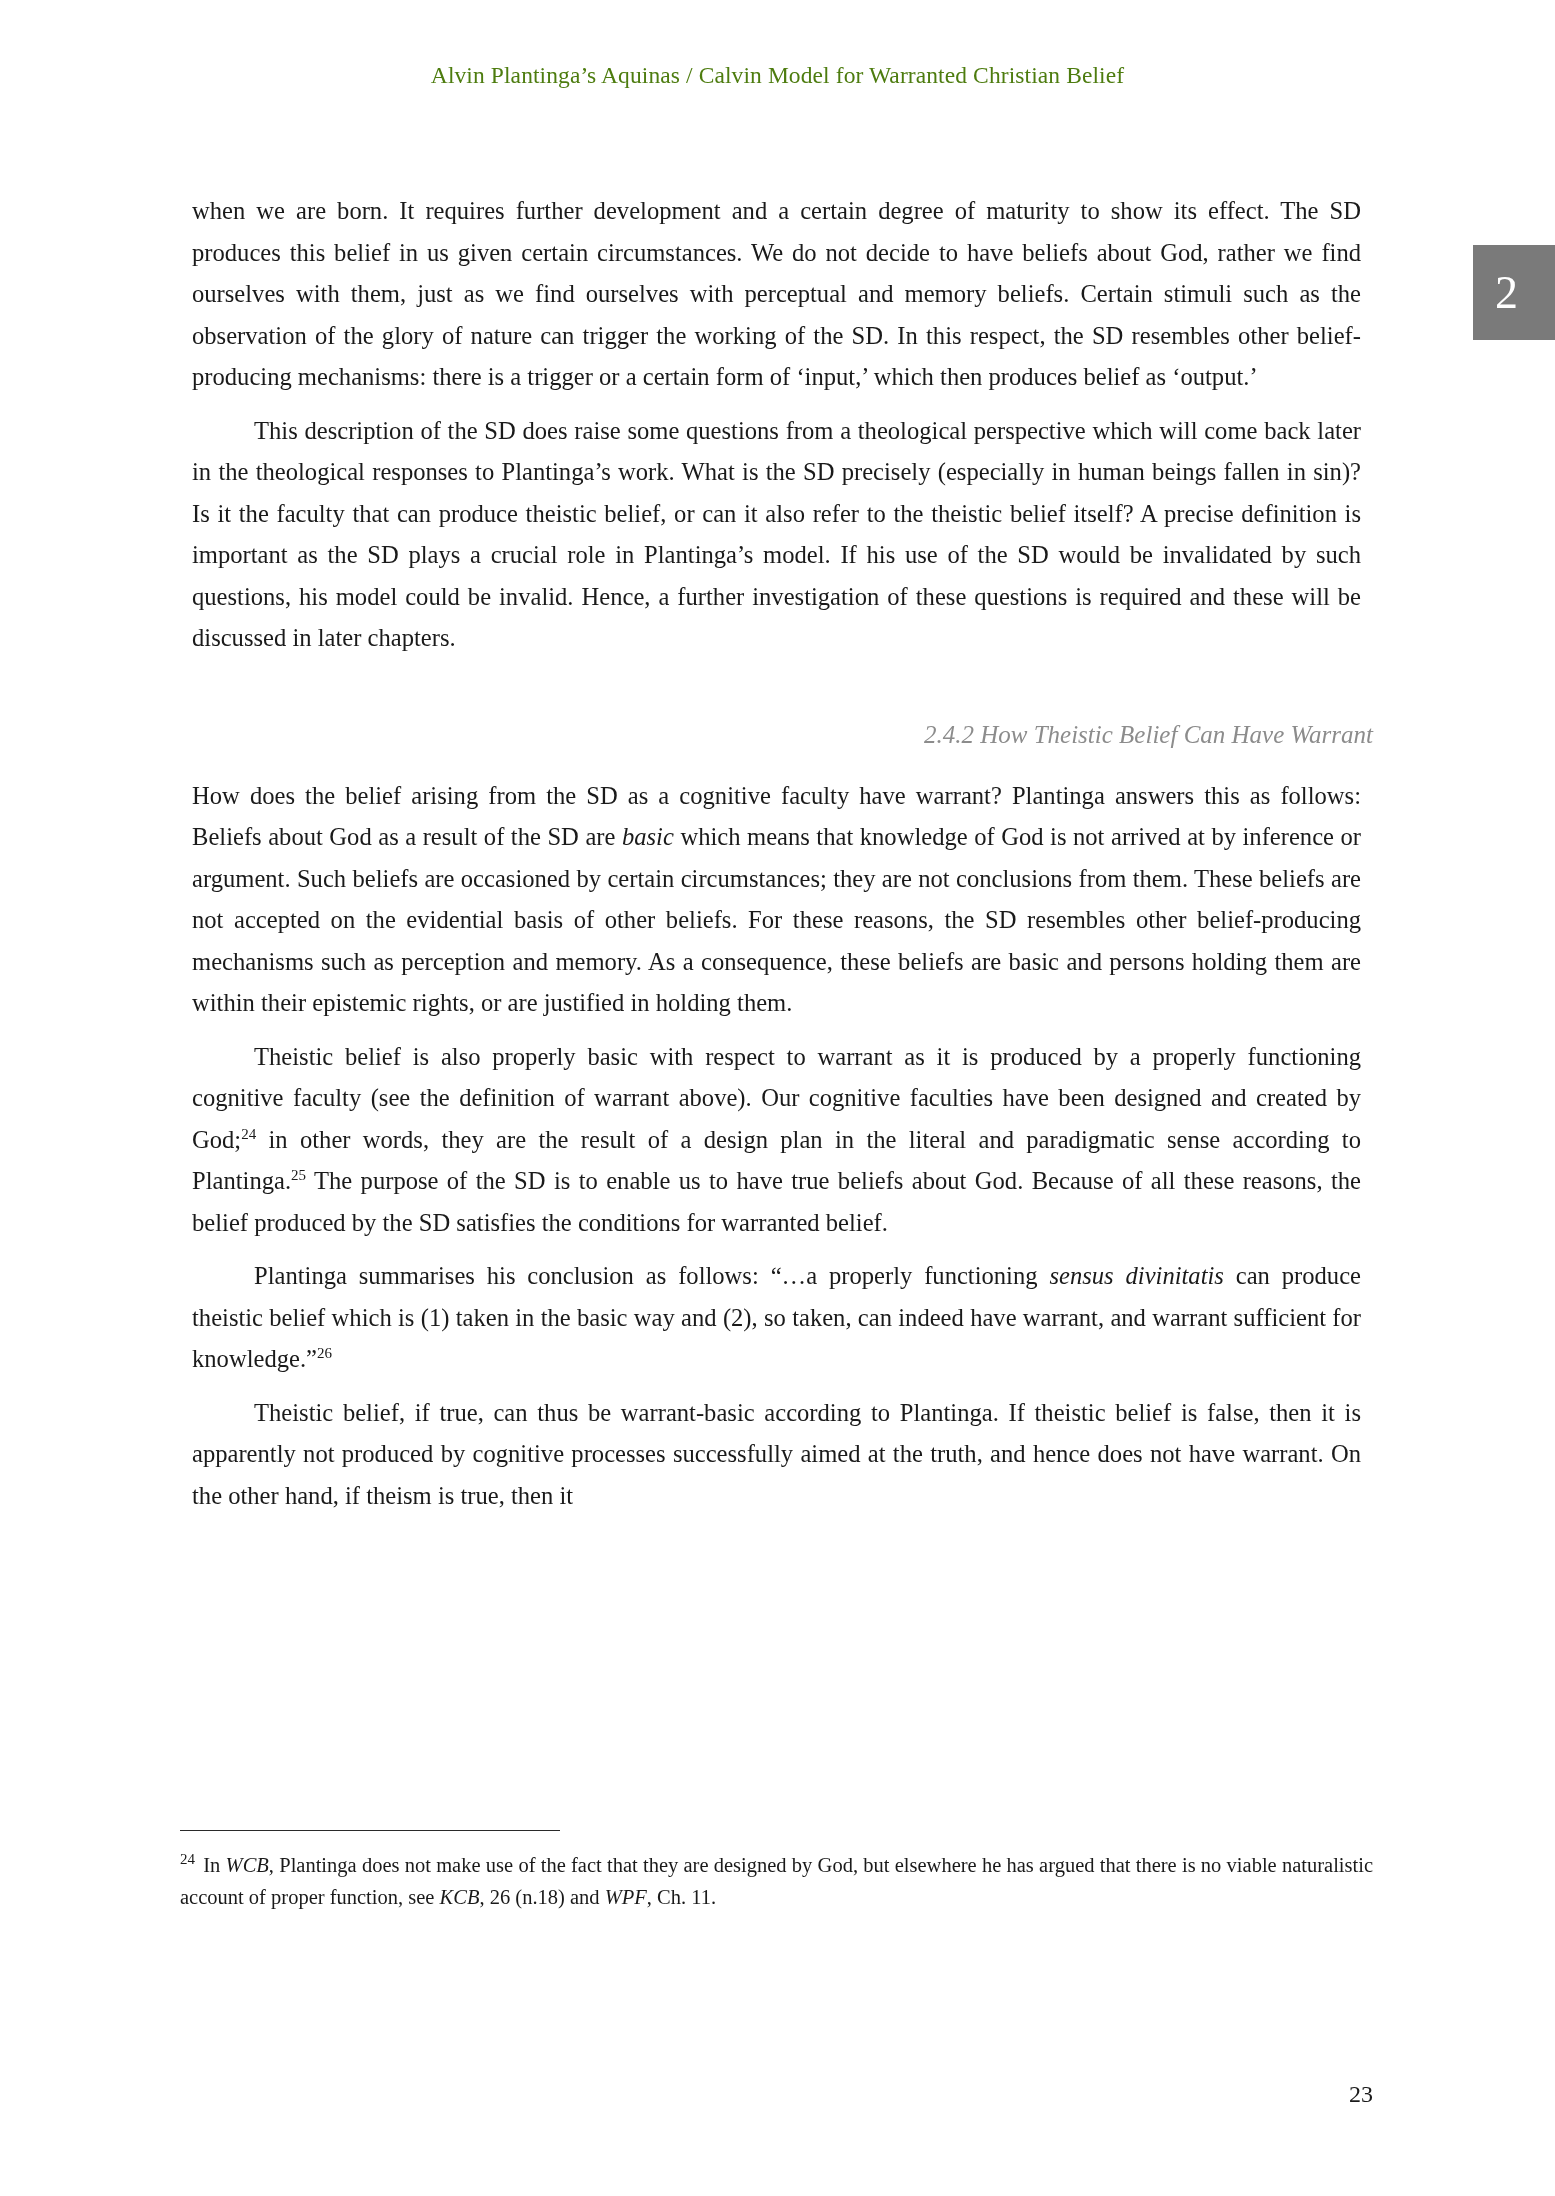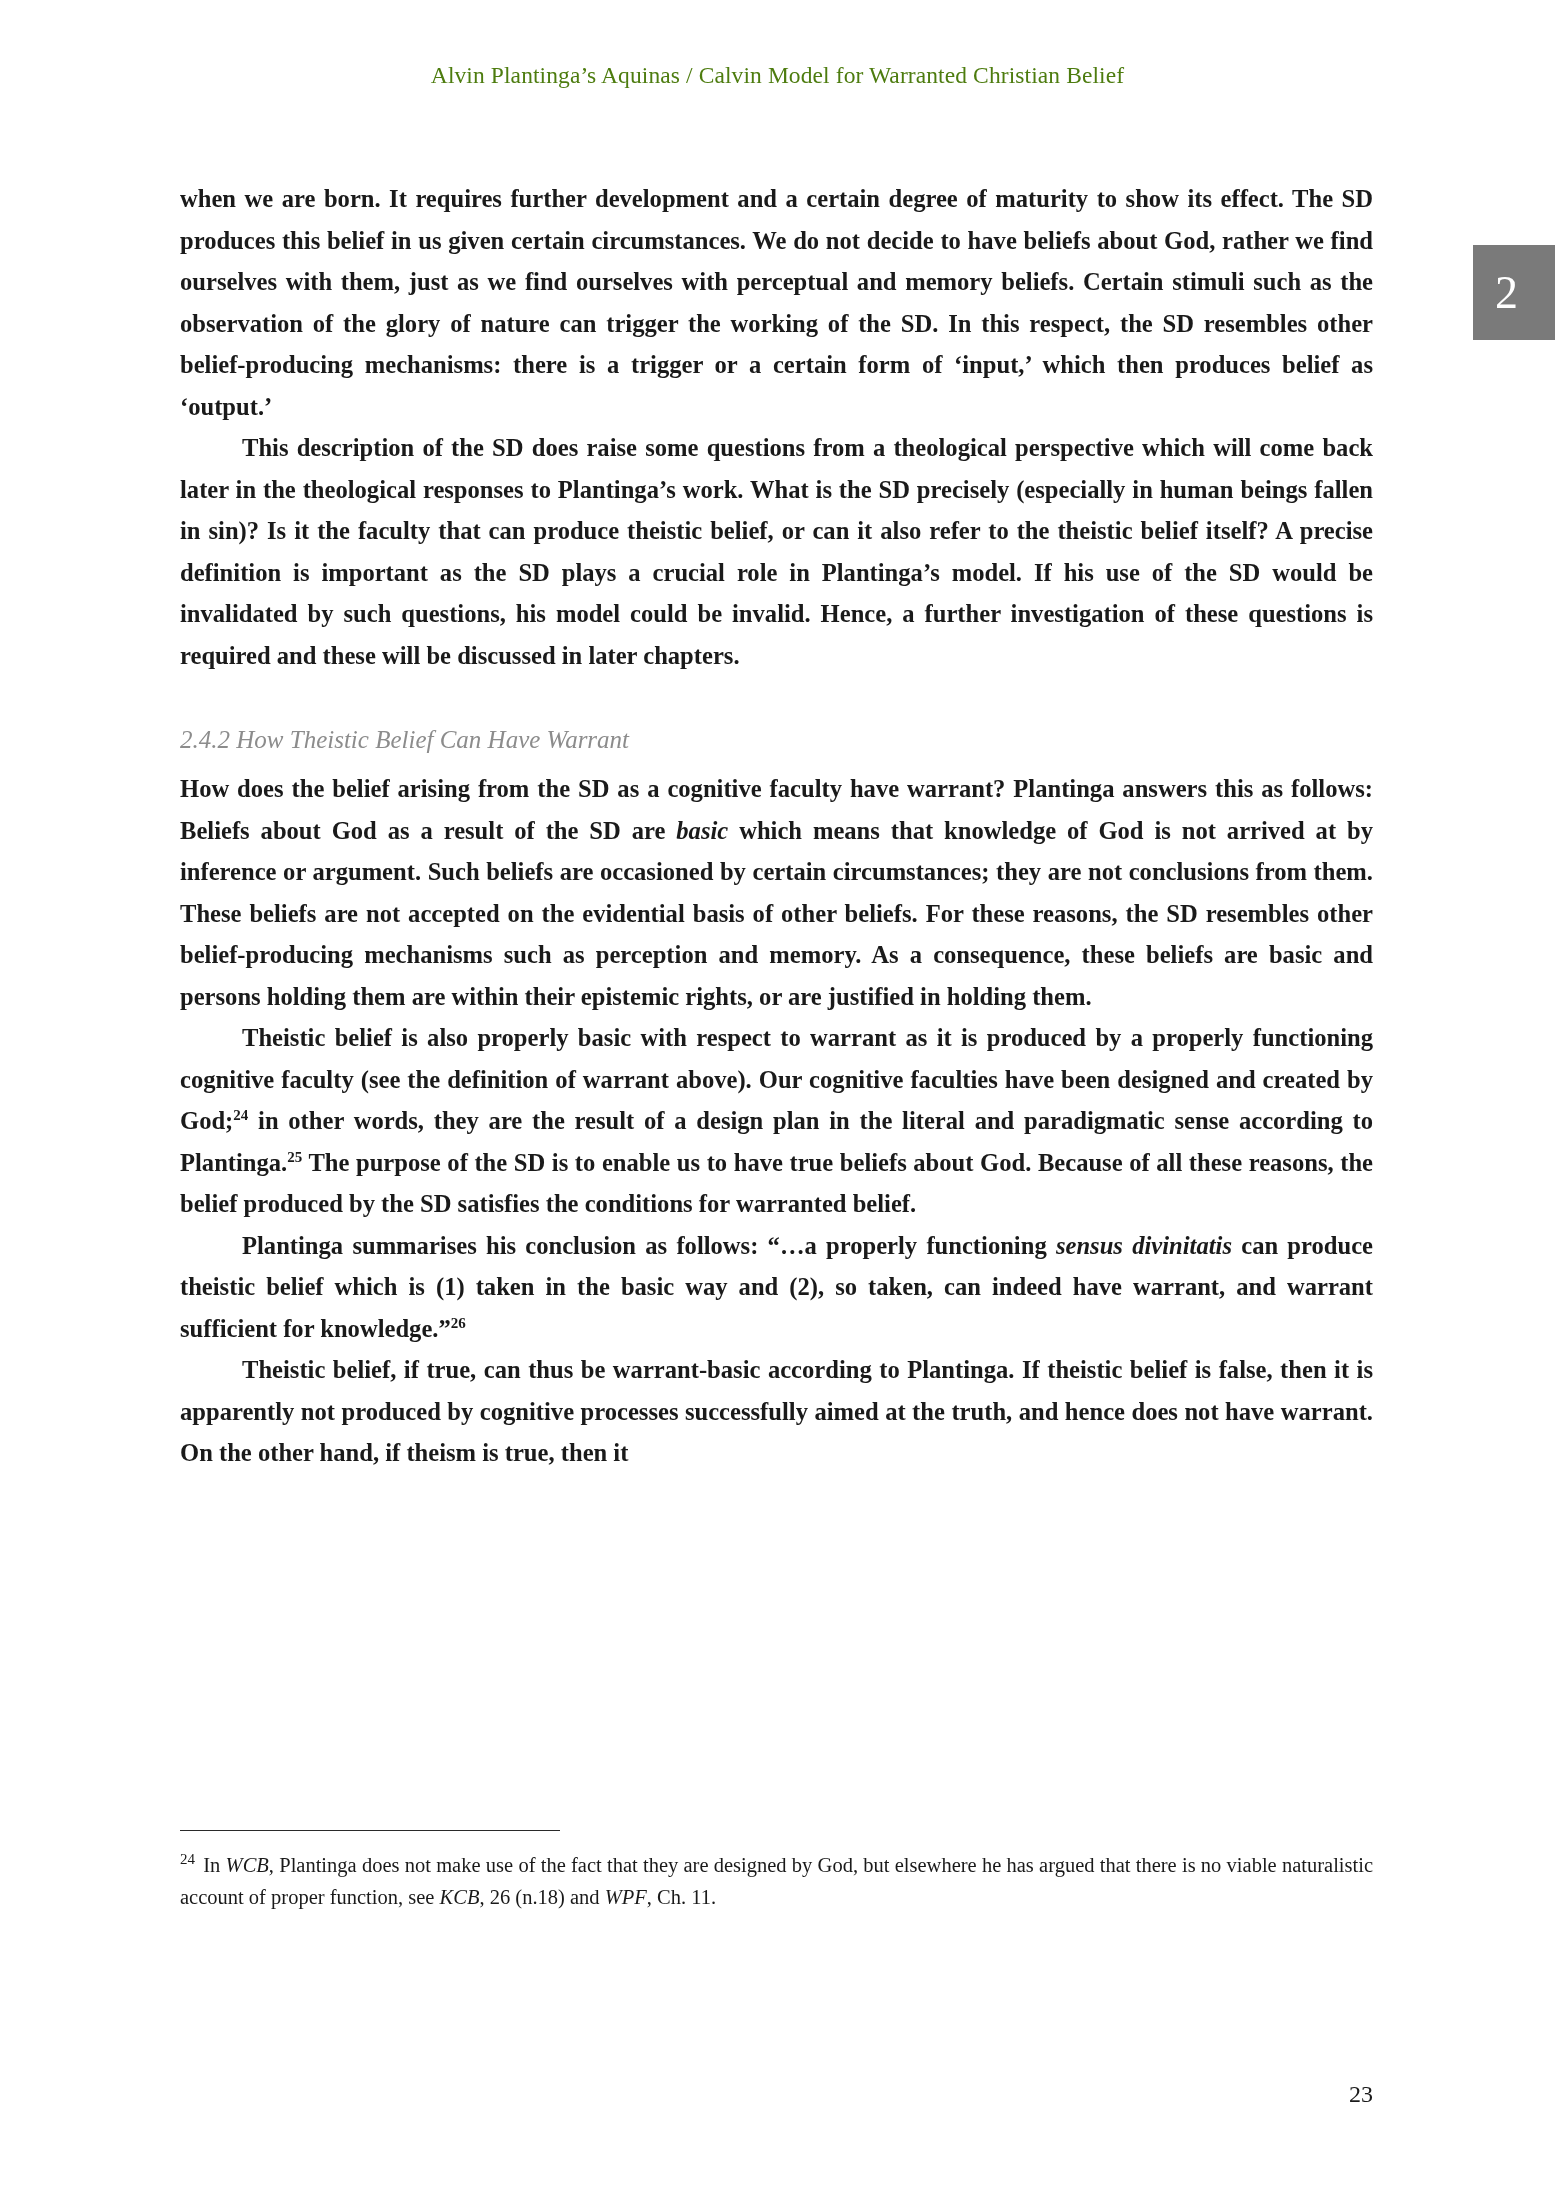--- a/index.html
+++ b/index.html
@@ -45,40 +45,40 @@
     box-sizing: border-box;
     font-family: "Liberation Serif", serif;
   }
   .content {
     position: absolute;
     top: 178px;
     left: 180px;
     width: 1193px;
   }
   p.body {
-    margin: 0;
+    margin: 12px;
     font-size: 24.6px;
     line-height: 41.5px;
     text-align: justify;
     text-justify: inter-word;
     hyphens: none;
-    font-weight: bold;
   }
   p.indent {
     text-indent: 62px;
   }
   h3.sub {
     margin: 0;
     font-size: 25px;
     font-style: italic;
     font-weight: normal;
     color: #8c8c8c;
     line-height: 40px;
     padding-top: 44px;
     padding-bottom: 8px;
+    text-align: right;
   }
   .it { font-style: italic; }
   sup.fn {
     font-size: 15px;
     vertical-align: super;
     line-height: 0;
   }
   .footnotes {
     position: absolute;
     left: 180px;

